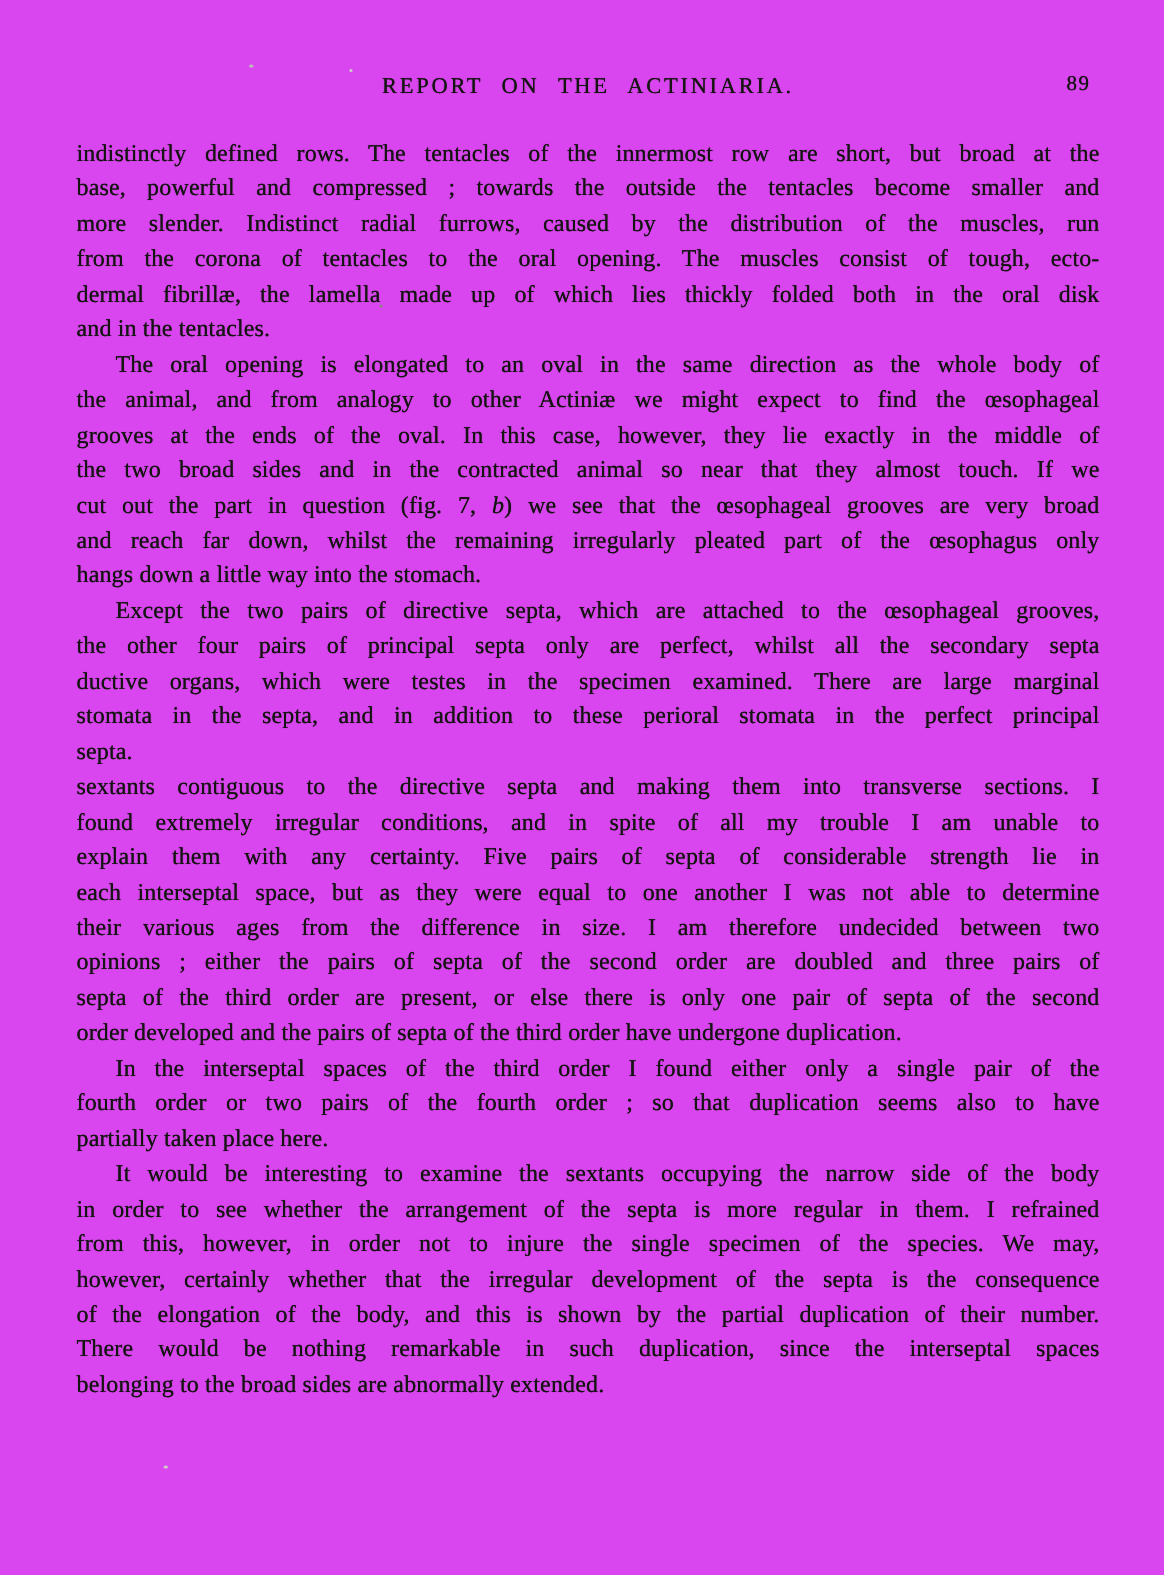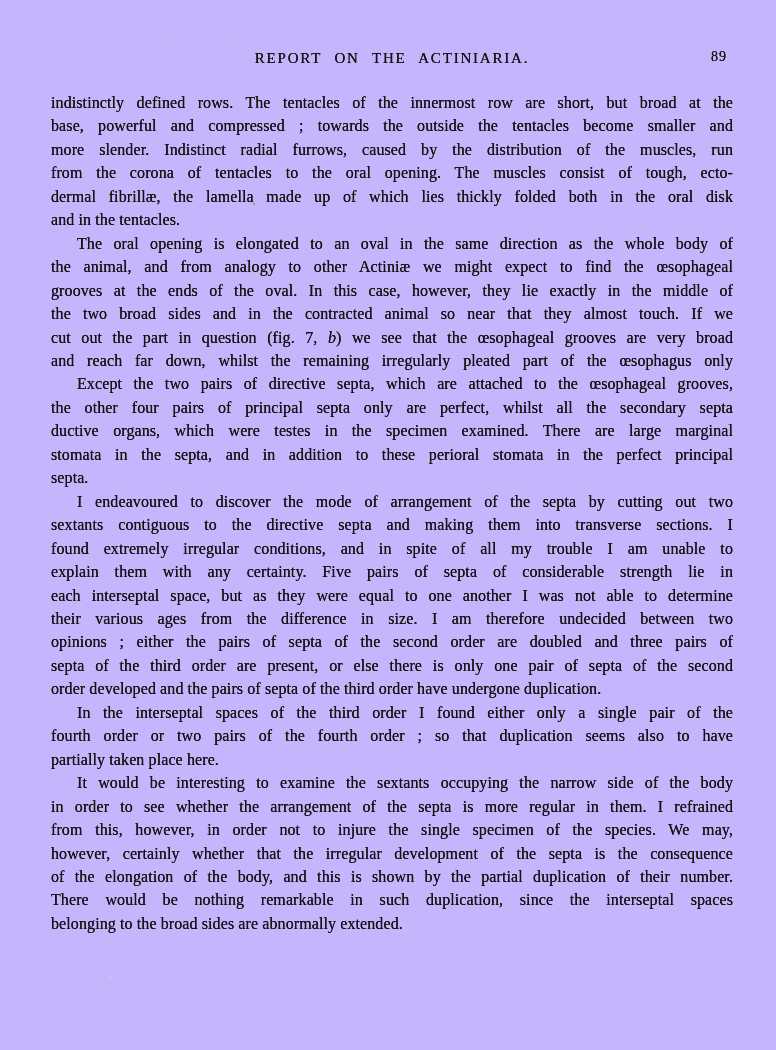--- a/index.html
+++ b/index.html
@@ -4,21 +4,21 @@
 <style>
   html, body {
     margin: 0;
     padding: 0;
     background: #ffffff;
   }
   .page {
     position: relative;
     width: 776px;
     height: 1050px;
-    background: #c4b5fd;
+    background: #d946ef;
     overflow: hidden;
     font-family: "Liberation Serif", "DejaVu Serif", serif;
     color: #151412;
   }
   .header {
     position: absolute;
     left: 51px;
     top: 50px;
     width: 682px;
     height: 20px;
@@ -87,26 +87,26 @@
       <div class="line">more slender. Indistinct radial furrows, caused by the distribution of the muscles, run</div>
       <div class="line">from the corona of tentacles to the oral opening. The muscles consist of tough, ecto-</div>
       <div class="line">dermal fibrillæ, the lamella made up of which lies thickly folded both in the oral disk</div>
       <div class="line last">and in the tentacles.</div>
       <div class="line indent">The oral opening is elongated to an oval in the same direction as the whole body of</div>
       <div class="line">the animal, and from analogy to other Actiniæ we might expect to find the œsophageal</div>
       <div class="line">grooves at the ends of the oval. In this case, however, they lie exactly in the middle of</div>
       <div class="line">the two broad sides and in the contracted animal so near that they almost touch. If we</div>
       <div class="line">cut out the part in question (fig. 7, <i>b</i>) we see that the œsophageal grooves are very broad</div>
       <div class="line">and reach far down, whilst the remaining irregularly pleated part of the œsophagus only</div>
+      <div class="line last">hangs down a little way into the stomach.</div>
       <div class="line indent">Except the two pairs of directive septa, which are attached to the œsophageal grooves,</div>
       <div class="line">the other four pairs of principal septa only are perfect, whilst all the secondary septa</div>
       <div class="line">ductive organs, which were testes in the specimen examined. There are large marginal</div>
       <div class="line">stomata in the septa, and in addition to these perioral stomata in the perfect principal</div>
       <div class="line last">septa.</div>
-      <div class="line indent">I endeavoured to discover the mode of arrangement of the septa by cutting out two</div>
       <div class="line">sextants contiguous to the directive septa and making them into transverse sections. I</div>
       <div class="line">found extremely irregular conditions, and in spite of all my trouble I am unable to</div>
       <div class="line">explain them with any certainty. Five pairs of septa of considerable strength lie in</div>
       <div class="line">each interseptal space, but as they were equal to one another I was not able to determine</div>
       <div class="line">their various ages from the difference in size. I am therefore undecided between two</div>
       <div class="line">opinions ; either the pairs of septa of the second order are doubled and three pairs of</div>
       <div class="line">septa of the third order are present, or else there is only one pair of septa of the second</div>
       <div class="line last">order developed and the pairs of septa of the third order have undergone duplication.</div>
       <div class="line indent">In the interseptal spaces of the third order I found either only a single pair of the</div>
       <div class="line">fourth order or two pairs of the fourth order ; so that duplication seems also to have</div>

